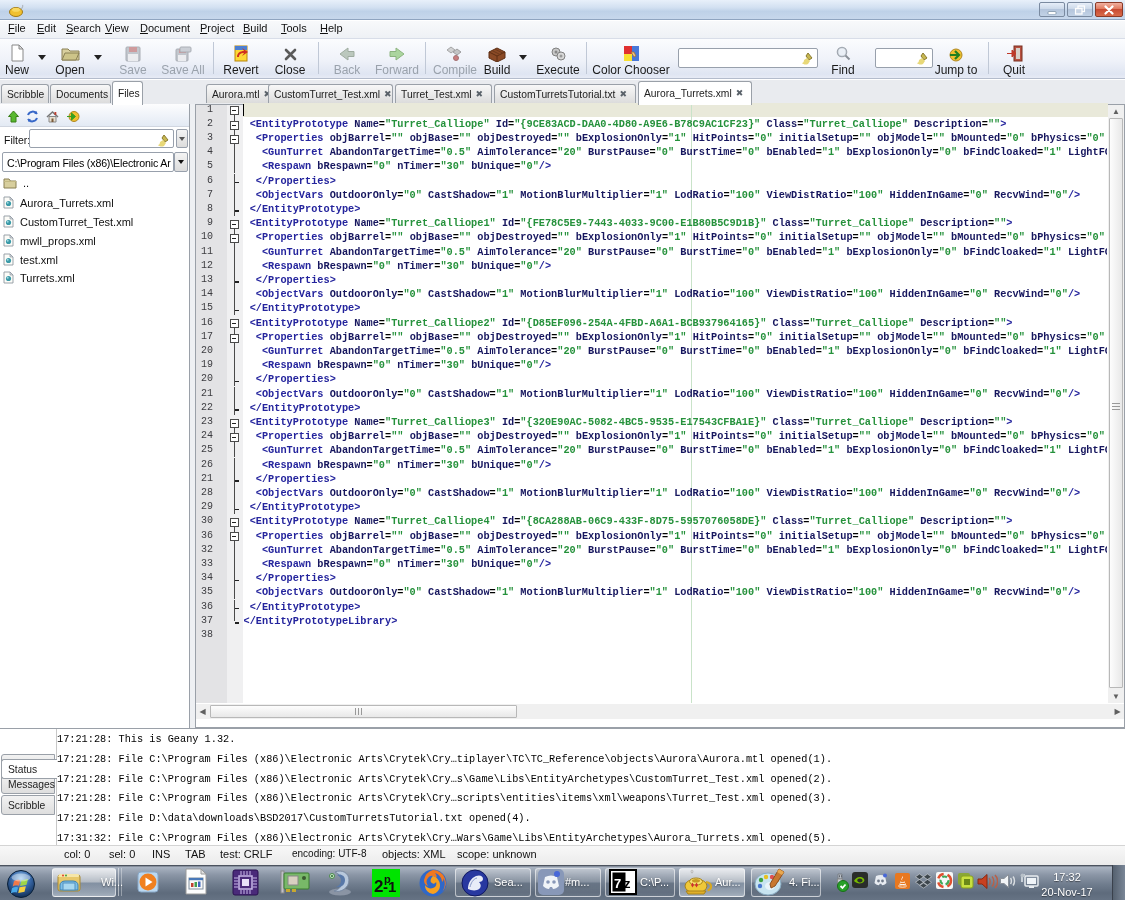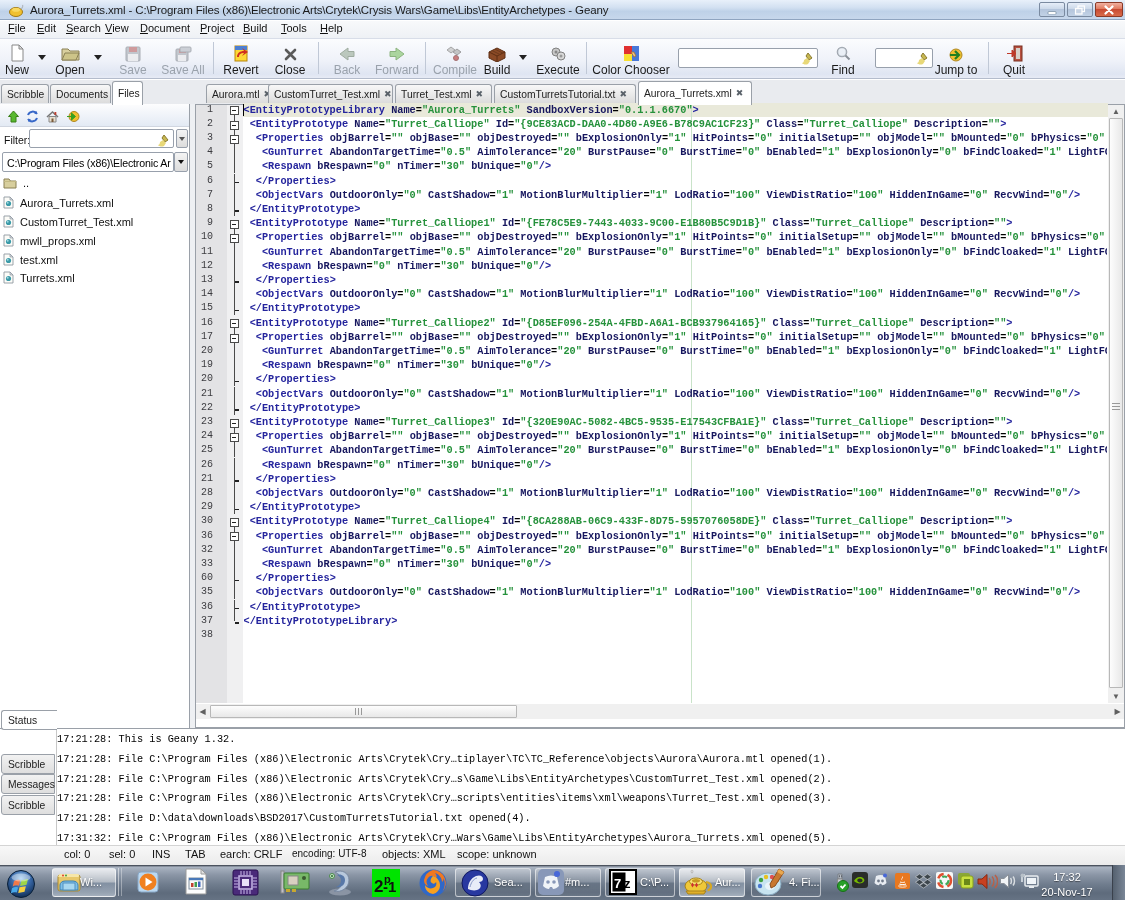--- a/index.html
+++ b/index.html
@@ -82,21 +82,20 @@
 #clock { position:absolute; right:20px; top:870px; width:76px; text-align:center; font-size:11px; color:#fff; text-shadow:0 1px 1px rgba(0,0,0,.5); line-height:15px; }
 #showdesk { position:absolute; right:0; top:865px; width:13px; height:35px; background:linear-gradient(90deg,#55616f,#7a8697); border-left:1px solid #3a414c; }
 </style></head><body>
 
 <div class="abs" id="title">
 <svg width="16" height="14" viewBox="0 0 16 14" style="position:absolute;left:8px;top:3px">
       <ellipse cx="8" cy="9" rx="6.5" ry="4.5" fill="#f0c030" stroke="#a07818"></ellipse>
       <ellipse cx="8" cy="6.8" rx="4" ry="2" fill="#f8d860"></ellipse>
       <path d="M13 6c1.5-1 2-2.5 1.5-4" stroke="#b0b8c0" stroke-width="1.2" fill="none"></path>
     </svg>
-<div class="txt">Aurora_Turrets.xml - C:\Program Files (x86)\Electronic Arts\Crytek\Crysis Wars\Game\Libs\EntityArchetypes - Geany</div>
 <div class="wbtn" style="left:1039px;width:26px">
       <svg width="10" height="9" viewBox="0 0 10 9" style="">
         <rect x="1" y="6" width="8" height="3" rx="1" fill="#fdfdfd" stroke="#607890" stroke-width=".6"></rect>
       </svg>
     </div>
 <div class="wbtn" style="left:1067px;width:26px">
       <svg width="11" height="10" viewBox="0 0 11 10" style="">
         <rect x="3.5" y="1" width="6.5" height="5.5" fill="none" stroke="#fdfdfd" stroke-width="1.3"></rect>
         <rect x="1" y="3.5" width="6.5" height="5.5" fill="#c8d4e4" stroke="#fdfdfd" stroke-width="1.3"></rect>
       </svg>
@@ -392,21 +391,21 @@
 <div class="gn abs" style="top:429.1px">24</div>
 <div class="gn abs" style="top:443.3px">25</div>
 <div class="gn abs" style="top:457.5px">26</div>
 <div class="gn abs" style="top:471.7px">21</div>
 <div class="gn abs" style="top:485.9px">28</div>
 <div class="gn abs" style="top:500.1px">29</div>
 <div class="gn abs" style="top:514.3px">30</div>
 <div class="gn abs" style="top:528.5px">36</div>
 <div class="gn abs" style="top:542.7px">32</div>
 <div class="gn abs" style="top:556.9px">33</div>
-<div class="gn abs" style="top:571.1px">60</div>
+<div class="gn abs" style="top:571.1px">34</div>
 <div class="gn abs" style="top:585.3px">35</div>
 <div class="gn abs" style="top:599.5px">36</div>
 <div class="gn abs" style="top:613.7px">37</div>
 <div class="gn abs" style="top:627.9px">38</div>
 <div class="abs" id="foldm"></div>
 <div class="fb abs" style="top:106.4px"></div>
 <div class="fv abs" style="top:115.4px;height:5.2px"></div>
 <div class="fb abs" style="top:120.6px"></div>
 <div class="fv abs" style="top:129.6px;height:5.2px"></div>
 <div class="fb abs" style="top:134.8px"></div>
@@ -459,21 +458,20 @@
 <div class="fv abs" style="top:556.9px;height:14.2px"></div>
 <div class="fv abs" style="top:571.1px;height:14.2px"></div>
 <div class="ft abs" style="top:579.5px"></div>
 <div class="fv abs" style="top:585.3px;height:14.2px"></div>
 <div class="fv abs" style="top:599.5px;height:14.2px"></div>
 <div class="ft abs" style="top:607.9px"></div>
 <div class="fv abs" style="top:613.7px;height:7.1px"></div>
 <div class="ft abs" style="top:622.1px"></div>
 <div class="abs" id="llmark"></div>
 <div class="abs" id="codearea">
-    <div class="cl" style="top:0.0px"><i style="color:#24249d">&lt;EntityPrototypeLibrary</i> <i style="color:#16165e">Name</i><i style="color:#000">=</i><i style="color:#25913b">"Aurora_Turrets"</i> <i style="color:#16165e">SandboxVersion</i><i style="color:#000">=</i><i style="color:#25913b">"0.1.1.6670"</i><i style="color:#24249d">&gt;</i></div>
 <div class="cl" style="top:14.2px"> <i style="color:#24249d">&lt;EntityPrototype</i> <i style="color:#16165e">Name</i><i style="color:#000">=</i><i style="color:#25913b">"Turret_Calliope"</i> <i style="color:#16165e">Id</i><i style="color:#000">=</i><i style="color:#25913b">"{9CE83ACD-DAA0-4D80-A9E6-B78C9AC1CF23}"</i> <i style="color:#16165e">Class</i><i style="color:#000">=</i><i style="color:#25913b">"Turret_Calliope"</i> <i style="color:#16165e">Description</i><i style="color:#000">=</i><i style="color:#25913b">""</i><i style="color:#24249d">&gt;</i></div>
 <div class="cl" style="top:28.4px">  <i style="color:#24249d">&lt;Properties</i> <i style="color:#16165e">objBarrel</i><i style="color:#000">=</i><i style="color:#25913b">""</i> <i style="color:#16165e">objBase</i><i style="color:#000">=</i><i style="color:#25913b">""</i> <i style="color:#16165e">objDestroyed</i><i style="color:#000">=</i><i style="color:#25913b">""</i> <i style="color:#16165e">bExplosionOnly</i><i style="color:#000">=</i><i style="color:#25913b">"1"</i> <i style="color:#16165e">HitPoints</i><i style="color:#000">=</i><i style="color:#25913b">"0"</i> <i style="color:#16165e">initialSetup</i><i style="color:#000">=</i><i style="color:#25913b">""</i> <i style="color:#16165e">objModel</i><i style="color:#000">=</i><i style="color:#25913b">""</i> <i style="color:#16165e">bMounted</i><i style="color:#000">=</i><i style="color:#25913b">"0"</i> <i style="color:#16165e">bPhysics</i><i style="color:#000">=</i><i style="color:#25913b">"0"</i> </div>
 <div class="cl" style="top:42.6px">   <i style="color:#24249d">&lt;GunTurret</i> <i style="color:#16165e">AbandonTargetTime</i><i style="color:#000">=</i><i style="color:#25913b">"0.5"</i> <i style="color:#16165e">AimTolerance</i><i style="color:#000">=</i><i style="color:#25913b">"20"</i> <i style="color:#16165e">BurstPause</i><i style="color:#000">=</i><i style="color:#25913b">"0"</i> <i style="color:#16165e">BurstTime</i><i style="color:#000">=</i><i style="color:#25913b">"0"</i> <i style="color:#16165e">bEnabled</i><i style="color:#000">=</i><i style="color:#25913b">"1"</i> <i style="color:#16165e">bExplosionOnly</i><i style="color:#000">=</i><i style="color:#25913b">"0"</i> <i style="color:#16165e">bFindCloaked</i><i style="color:#000">=</i><i style="color:#25913b">"1"</i> <i style="color:#16165e">LightFOV</i></div>
 <div class="cl" style="top:56.8px">   <i style="color:#24249d">&lt;Respawn</i> <i style="color:#16165e">bRespawn</i><i style="color:#000">=</i><i style="color:#25913b">"0"</i> <i style="color:#16165e">nTimer</i><i style="color:#000">=</i><i style="color:#25913b">"30"</i> <i style="color:#16165e">bUnique</i><i style="color:#000">=</i><i style="color:#25913b">"0"</i><i style="color:#24249d">/&gt;</i></div>
 <div class="cl" style="top:71.0px">  <i style="color:#24249d">&lt;/Properties</i><i style="color:#24249d">&gt;</i></div>
 <div class="cl" style="top:85.2px">  <i style="color:#24249d">&lt;ObjectVars</i> <i style="color:#16165e">OutdoorOnly</i><i style="color:#000">=</i><i style="color:#25913b">"0"</i> <i style="color:#16165e">CastShadow</i><i style="color:#000">=</i><i style="color:#25913b">"1"</i> <i style="color:#16165e">MotionBlurMultiplier</i><i style="color:#000">=</i><i style="color:#25913b">"1"</i> <i style="color:#16165e">LodRatio</i><i style="color:#000">=</i><i style="color:#25913b">"100"</i> <i style="color:#16165e">ViewDistRatio</i><i style="color:#000">=</i><i style="color:#25913b">"100"</i> <i style="color:#16165e">HiddenInGame</i><i style="color:#000">=</i><i style="color:#25913b">"0"</i> <i style="color:#16165e">RecvWind</i><i style="color:#000">=</i><i style="color:#25913b">"0"</i><i style="color:#24249d">/&gt;</i></div>
 <div class="cl" style="top:99.4px"> <i style="color:#24249d">&lt;/EntityPrototype</i><i style="color:#24249d">&gt;</i></div>
 <div class="cl" style="top:113.6px"> <i style="color:#24249d">&lt;EntityPrototype</i> <i style="color:#16165e">Name</i><i style="color:#000">=</i><i style="color:#25913b">"Turret_Calliope1"</i> <i style="color:#16165e">Id</i><i style="color:#000">=</i><i style="color:#25913b">"{FE78C5E9-7443-4033-9C00-E1B80B5C9D1B}"</i> <i style="color:#16165e">Class</i><i style="color:#000">=</i><i style="color:#25913b">"Turret_Calliope"</i> <i style="color:#16165e">Description</i><i style="color:#000">=</i><i style="color:#25913b">""</i><i style="color:#24249d">&gt;</i></div>
 <div class="cl" style="top:127.8px">  <i style="color:#24249d">&lt;Properties</i> <i style="color:#16165e">objBarrel</i><i style="color:#000">=</i><i style="color:#25913b">""</i> <i style="color:#16165e">objBase</i><i style="color:#000">=</i><i style="color:#25913b">""</i> <i style="color:#16165e">objDestroyed</i><i style="color:#000">=</i><i style="color:#25913b">""</i> <i style="color:#16165e">bExplosionOnly</i><i style="color:#000">=</i><i style="color:#25913b">"1"</i> <i style="color:#16165e">HitPoints</i><i style="color:#000">=</i><i style="color:#25913b">"0"</i> <i style="color:#16165e">initialSetup</i><i style="color:#000">=</i><i style="color:#25913b">""</i> <i style="color:#16165e">objModel</i><i style="color:#000">=</i><i style="color:#25913b">""</i> <i style="color:#16165e">bMounted</i><i style="color:#000">=</i><i style="color:#25913b">"0"</i> <i style="color:#16165e">bPhysics</i><i style="color:#000">=</i><i style="color:#25913b">"0"</i> </div>
 <div class="cl" style="top:142.0px">   <i style="color:#24249d">&lt;GunTurret</i> <i style="color:#16165e">AbandonTargetTime</i><i style="color:#000">=</i><i style="color:#25913b">"0.5"</i> <i style="color:#16165e">AimTolerance</i><i style="color:#000">=</i><i style="color:#25913b">"20"</i> <i style="color:#16165e">BurstPause</i><i style="color:#000">=</i><i style="color:#25913b">"0"</i> <i style="color:#16165e">BurstTime</i><i style="color:#000">=</i><i style="color:#25913b">"0"</i> <i style="color:#16165e">bEnabled</i><i style="color:#000">=</i><i style="color:#25913b">"1"</i> <i style="color:#16165e">bExplosionOnly</i><i style="color:#000">=</i><i style="color:#25913b">"0"</i> <i style="color:#16165e">bFindCloaked</i><i style="color:#000">=</i><i style="color:#25913b">"1"</i> <i style="color:#16165e">LightFOV</i></div>
@@ -516,37 +514,37 @@
 <div class="sb abs" style="left:196px;top:704px;width:928px;height:15px"></div>
 <div class="sbar abs" style="left:196px;top:704px;width:13px;height:15px;line-height:15px">◀</div>
 <div class="sbth abs" style="left:210px;top:705px;width:307px;height:13px;background:linear-gradient(#fdfdfd,#e8e8e8)"></div>
 <div class="abs" style="left:355px;top:708px;width:1px;height:7px;background:#999"></div>
 <div class="abs" style="left:358px;top:708px;width:1px;height:7px;background:#999"></div>
 <div class="abs" style="left:361px;top:708px;width:1px;height:7px;background:#999"></div>
 <div class="sbar abs" style="left:1111px;top:704px;width:13px;height:15px;line-height:15px">▶</div>
 <div class="abs" id="msgwin">
     <div id="msgsep"></div>
   </div>
-<div class="mtab act abs" style="top:710px">Status</div>
+<div class="mtab act abs" style="top:759px">Status</div>
 <div class="mtab abs" style="top:753.5px">Scribble</div>
 <div class="mtab abs" style="top:774.0px">Messages</div>
 <div class="mtab abs" style="top:794.5px">Scribble</div>
 <div class="mline abs" style="top:733.0px">17:21:28: This is Geany 1.32.</div>
 <div class="mline abs" style="top:752.8px">17:21:28: File C:\Program Files (x86)\Electronic Arts\Crytek\Cry…tiplayer\TC\TC_Reference\objects\Aurora\Aurora.mtl opened(1).</div>
 <div class="mline abs" style="top:772.6px">17:21:28: File C:\Program Files (x86)\Electronic Arts\Crytek\Cry…s\Game\Libs\EntityArchetypes\CustomTurret_Test.xml opened(2).</div>
 <div class="mline abs" style="top:792.4px">17:21:28: File C:\Program Files (x86)\Electronic Arts\Crytek\Cry…scripts\entities\items\xml\weapons\Turret_Test.xml opened(3).</div>
 <div class="mline abs" style="top:812.2px">17:21:28: File D:\data\downloads\BSD2017\CustomTurretsTutorial.txt opened(4).</div>
 <div class="mline abs" style="top:832.0px">17:31:32: File C:\Program Files (x86)\Electronic Arts\Crytek\Cry…Wars\Game\Libs\EntityArchetypes\Aurora_Turrets.xml opened(5).</div>
 <div class="abs" id="statusbar"></div>
 <span class="abs" style="left:3px;top:884px;font-size:11px;color:#111">line: 1 / 38</span>
 <span class="abs" style="left:64px;top:848px;font-size:11px;color:#111">col: 0</span>
 <span class="abs" style="left:109px;top:848px;font-size:11px;color:#111">sel: 0</span>
 <span class="abs" style="left:152px;top:848px;font-size:11px;color:#111">INS</span>
 <span class="abs" style="left:185px;top:848px;font-size:11px;color:#111">TAB</span>
-<span class="abs" style="left:220px;top:848px;font-size:11px;color:#111">earch: CRLF</span>
+<span class="abs" style="left:220px;top:848px;font-size:11px;color:#111">test: CRLF</span>
 <span class="abs" style="left:292px;top:848px;font-size:10px;color:#111">encoding: UTF-8</span>
 <span class="abs" style="left:382px;top:848px;font-size:11px;color:#111">objects: XML</span>
 <span class="abs" style="left:457px;top:848px;font-size:11px;color:#111">scope: unknown</span>
 <div class="abs" id="taskbar"></div>
 <div class="tico abs" style="left:6px;top:869px"><svg width="30" height="30" viewBox="0 0 30 30" style="">
       <defs>
         <radialGradient id="og" cx="50%" cy="30%" r="75%">
           <stop offset="0%" stop-color="#98c8f0"></stop>
           <stop offset="45%" stop-color="#3a6aaa"></stop>
           <stop offset="100%" stop-color="#0a2448"></stop>
@@ -562,21 +560,21 @@
 <div class="tbtn lit abs" style="left:52px;width:64px"></div>
 <div class="tico abs" style="left:57px;top:871px"><svg width="26" height="22" viewBox="0 0 26 22" style="">
       <rect x="1" y="4" width="22" height="16" rx="2" fill="#e8c86a" stroke="#a88830"></rect>
       <path d="M1 6c0-1.5 1-2 2-2h6l2 2H1z" fill="#f0d888"></path>
       <rect x="2" y="3" width="20" height="3" rx="1" fb="" fill="#f6e6a8"></rect>
       <path d="M3 19v-5c0-2 2-4 5-4h8c3 0 5 2 5 4v5z" fill="#7ec0e8" stroke="#3a80b0"></path>
       <rect x="6" y="12" width="12" height="7" fill="#a8d8f0" stroke="#5090c0"></rect>
       <circle cx="6" cy="4.5" r="1" fill="#e04030"></circle>
       <circle cx="9" cy="4.5" r="1" fill="#40a040"></circle>
     </svg></div>
-<div class="tlab abs" style="left:80px;top:876px">Wi...</div>
+<div class="tlab abs" style="left:101px;top:876px">Wi...</div>
 <div class="abs" style="left:118px;top:868px;width:1px;height:28px;background:rgba(255,255,255,.5)"></div>
 <div class="abs" style="left:121px;top:868px;width:1px;height:28px;background:rgba(255,255,255,.35)"></div>
 <div class="tico abs" style="left:136px;top:869px"><svg width="26" height="26" viewBox="0 0 26 26" style="">
       <rect x="2" y="3" width="20" height="20" rx="3" fill="#bcd8f0" stroke="#88a8c8"></rect>
       <circle cx="12" cy="13" r="8.5" fill="#f08020"></circle>
       <path d="M9.5 8.5l7 4.5-7 4.5z" fill="#fff"></path>
     </svg></div>
 <div class="tico abs" style="left:184px;top:868px"><svg width="24" height="27" viewBox="0 0 24 27" style="">
       <path d="M2 1h15l5 5v20H2z" fill="#fdfdfd" stroke="#9a9a9a"></path>
       <path d="M17 1l5 5h-5z" fill="#e0e0e0" stroke="#9a9a9a"></path>

